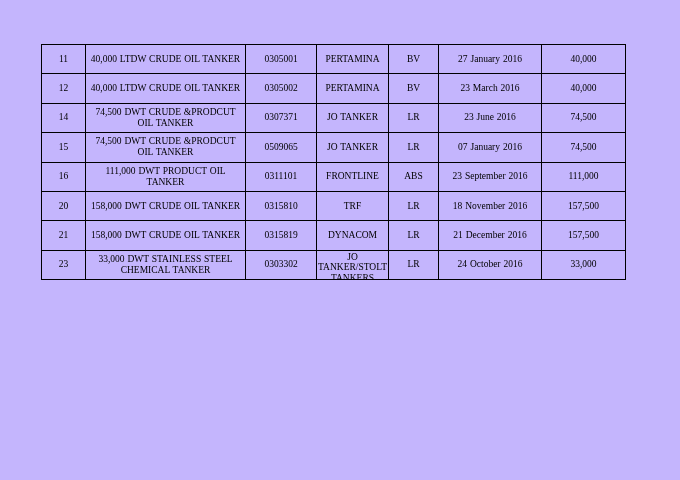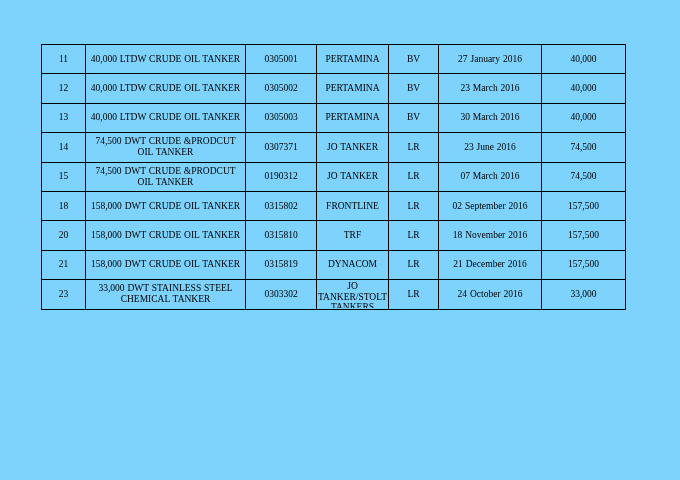--- a/index.html
+++ b/index.html
@@ -4,21 +4,21 @@
 <style>
   html, body {
     margin: 0;
     padding: 0;
     background: #ffffff;
   }
   .page {
     position: relative;
     width: 680px;
     height: 480px;
-    background: #7dd3fc;
+    background: #c4b5fd;
     overflow: hidden;
     font-family: "Liberation Serif", "DejaVu Serif", serif;
     color: #000000;
   }
   table.ship-table {
     position: absolute;
     left: 41px;
     top: 44px;
     width: 584px;
     border-collapse: collapse;
@@ -75,54 +75,45 @@
         <tr>
           <td>12</td>
           <td>40,000 LTDW CRUDE OIL TANKER</td>
           <td>0305002</td>
           <td>PERTAMINA</td>
           <td>BV</td>
           <td>23 March 2016</td>
           <td>40,000</td>
         </tr>
         <tr>
-          <td>13</td>
-          <td>40,000 LTDW CRUDE OIL TANKER</td>
-          <td>0305003</td>
-          <td>PERTAMINA</td>
-          <td>BV</td>
-          <td>30 March 2016</td>
-          <td>40,000</td>
-        </tr>
-        <tr>
           <td>14</td>
           <td>74,500 DWT CRUDE &amp;PRODCUT OIL TANKER</td>
           <td>0307371</td>
           <td>JO TANKER</td>
           <td>LR</td>
           <td>23 June 2016</td>
           <td>74,500</td>
         </tr>
         <tr>
           <td>15</td>
           <td>74,500 DWT CRUDE &amp;PRODCUT OIL TANKER</td>
-          <td>0190312</td>
+          <td>0509065</td>
           <td>JO TANKER</td>
           <td>LR</td>
-          <td>07 March 2016</td>
+          <td>07 January 2016</td>
           <td>74,500</td>
         </tr>
         <tr>
-          <td>18</td>
-          <td>158,000 DWT CRUDE OIL TANKER</td>
-          <td>0315802</td>
+          <td>16</td>
+          <td>111,000 DWT PRODUCT OIL TANKER</td>
+          <td>0311101</td>
           <td>FRONTLINE</td>
-          <td>LR</td>
-          <td>02 September 2016</td>
-          <td>157,500</td>
+          <td>ABS</td>
+          <td>23 September 2016</td>
+          <td>111,000</td>
         </tr>
         <tr>
           <td>20</td>
           <td>158,000 DWT CRUDE OIL TANKER</td>
           <td>0315810</td>
           <td>TRF</td>
           <td>LR</td>
           <td>18 November 2016</td>
           <td>157,500</td>
         </tr>

